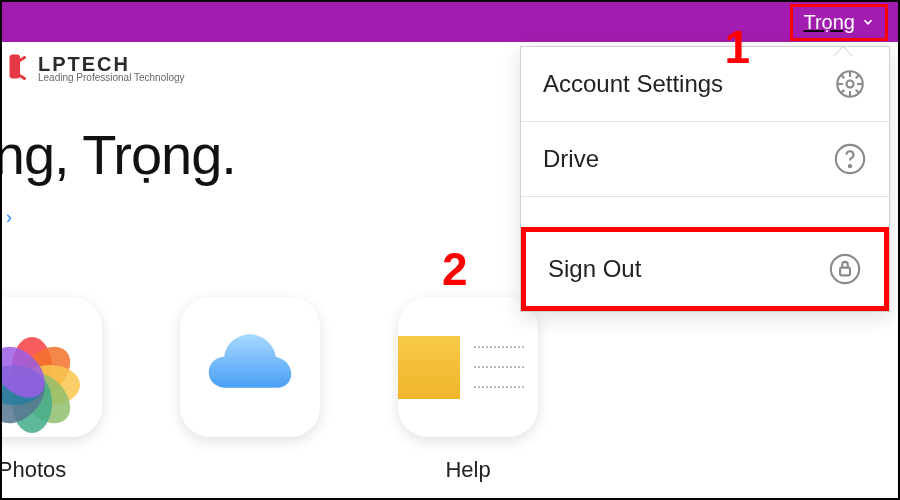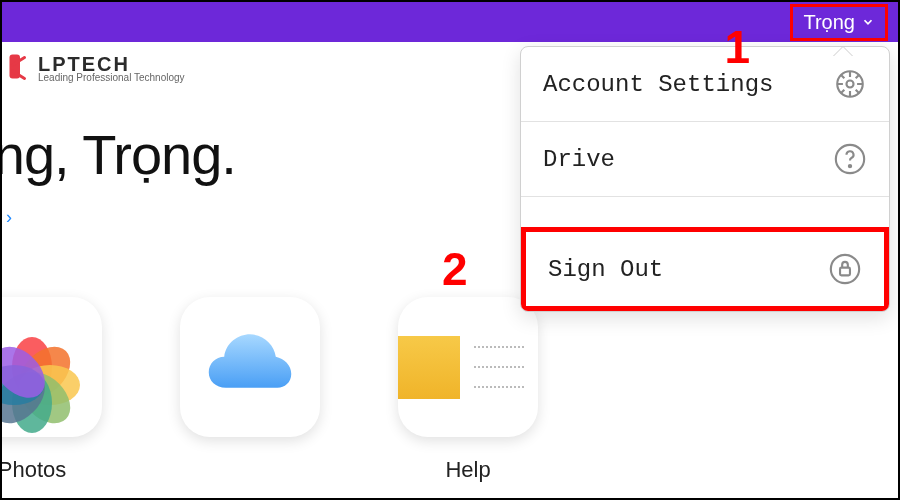--- a/index.html
+++ b/index.html
@@ -7,25 +7,26 @@
       font-family: -apple-system, BlinkMacSystemFont, "Helvetica Neue", Arial, sans-serif;
       width: 900px;
       height: 500px;
       overflow: hidden;
       position: relative;
       background: #fff;
       border: 2px solid #000;
     }
     .topbar {
       height: 40px;
-      background: #6d28d9;
+      background: #a21caf;
       display: flex;
       align-items: center;
       justify-content: flex-end;
       padding: 0 10px;
+      text-decoration: underline;
     }
     .user-chip {
       color: #fff;
       font-size: 20px;
       padding: 4px 10px;
       border: 3px solid #ff0000;
       display: flex;
       align-items: center;
       gap: 6px;
       cursor: pointer;
@@ -85,24 +86,23 @@
       font-size: 22px;
       color: #222;
     }
     .dropdown {
       position: absolute;
       right: 8px;
       top: 44px;
       width: 370px;
       background: #fff;
       border: 1px solid #d0d0d0;
-      border-radius: 8px;
+      border-radius: 0;
       box-shadow: 0 6px 20px rgba(0,0,0,0.12);
       overflow: hidden;
-      font-family: Liberation Mono, monospace;
     }
     .dropdown::before{
       content:"";
       position:absolute;
       top:-10px; right:36px;
       border:10px solid transparent;
       border-bottom-color:#fff;
       filter: drop-shadow(0 -1px 0 #ccc);
     }
     .menu-item {

